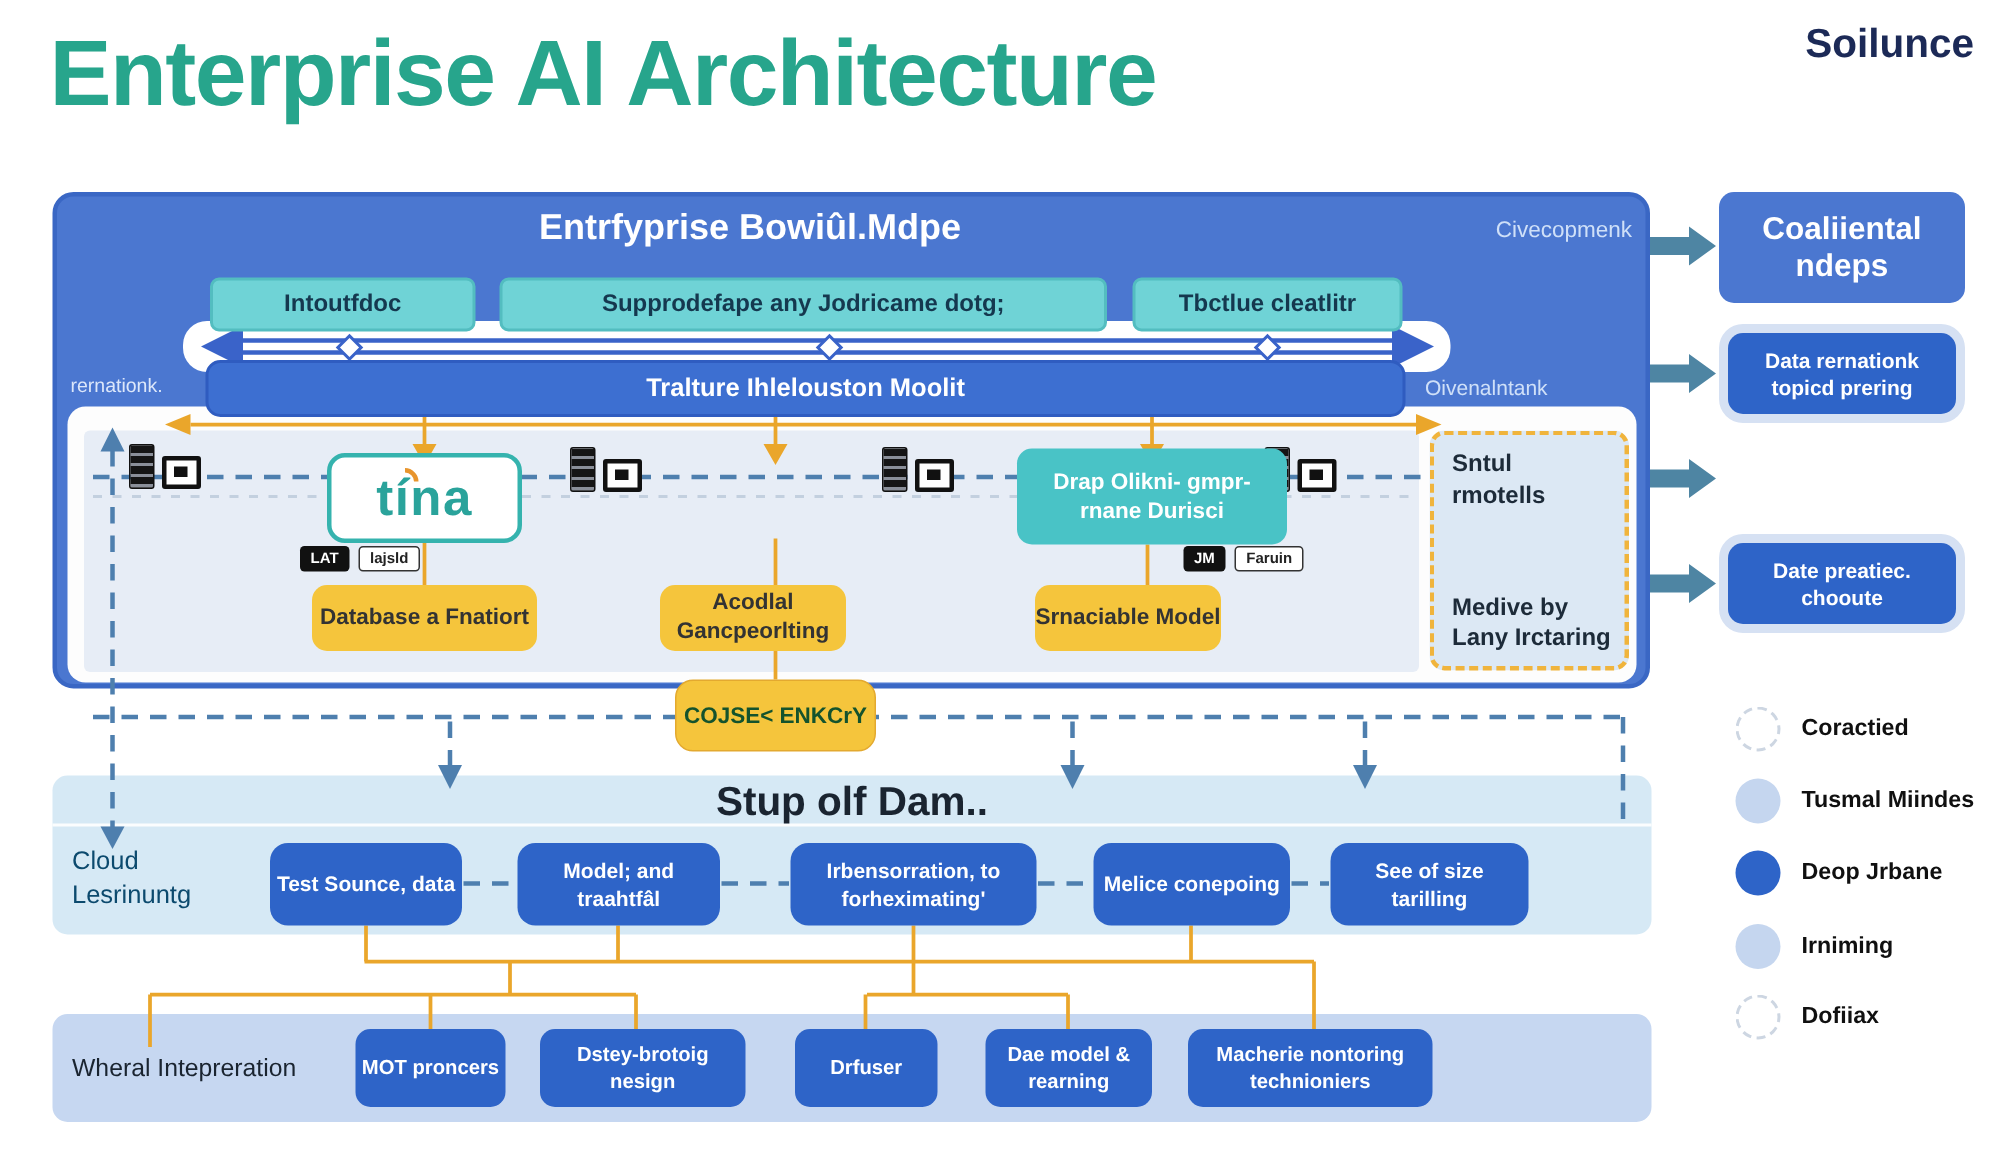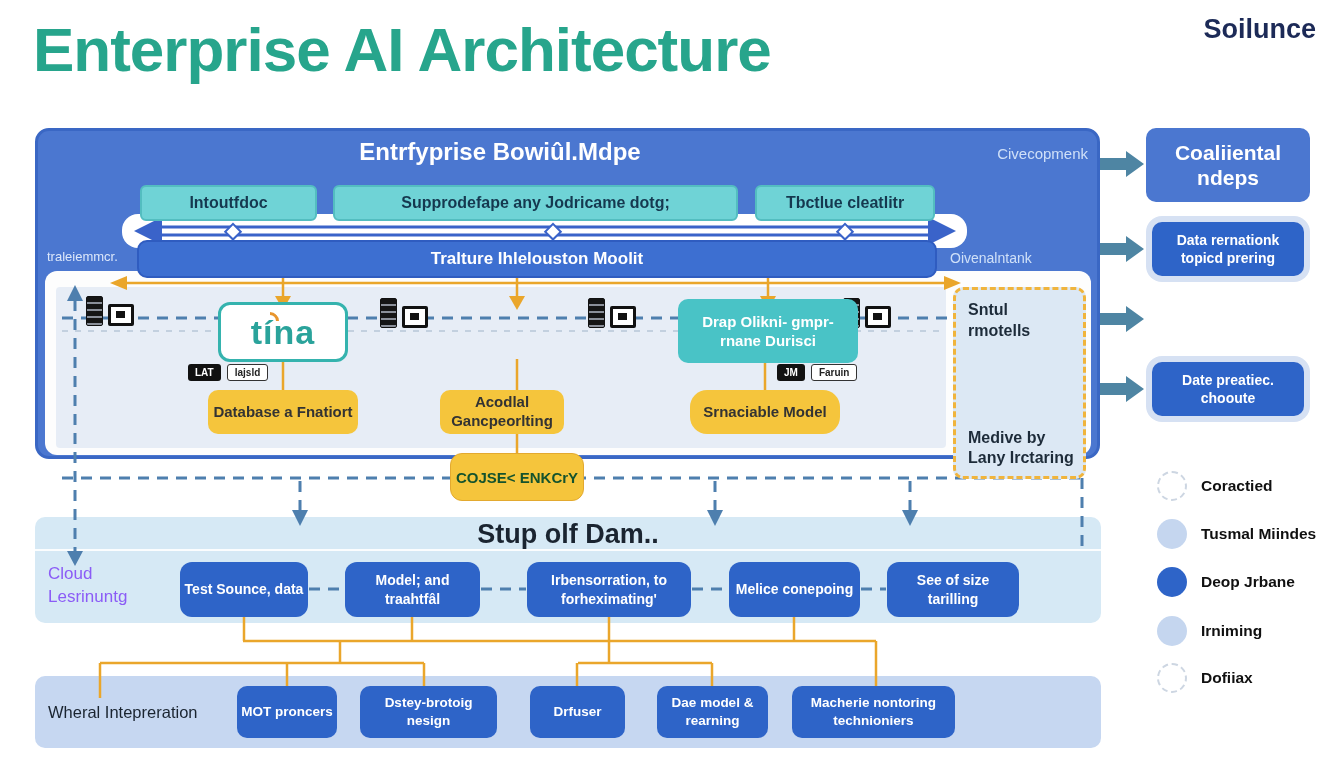--- a/index.html
+++ b/index.html
@@ -28,61 +28,61 @@
   .tt2{left:333px;width:405px;}
   .tt3{left:755px;width:180px;}
 
   .bus-bar{left:137px;top:240px;width:800px;height:38px;background:#3d6fd1;border:2px solid #2f5cc0;border-radius:10px;
            display:flex;align-items:center;justify-content:center;font-size:17px;color:#fff;font-weight:600;
            z-index:5;box-sizing:border-box;}
 
   .inner-area{left:45px;top:271px;width:1046px;height:184px;background:#fdfdfd;border-radius:12px;z-index:2;}
   .inner-panel{left:56px;top:287px;width:890px;height:161px;background:#e7edf6;border-radius:4px;z-index:2;}
 
-  .dashed-box{left:953px;top:287px;width:133px;height:192px;background:#dce8f4;border:3px dashed #f0b43c;
+  .dashed-box{left:953px;top:287px;width:133px;height:160px;background:#dce8f4;border:3px dashed #f0b43c;
               border-radius:10px;z-index:5;box-sizing:border-box;}
   .dashed-box .t1{position:absolute;left:12px;top:10px;font-size:16px;font-weight:600;color:#1d2b39;width:100px;line-height:1.3;}
   .dashed-box .t2{position:absolute;left:12px;bottom:8px;font-size:16px;font-weight:600;color:#1d2b39;width:110px;line-height:1.25;}
 
   .tina-box{left:218px;top:302px;width:130px;height:60px;background:#ffffff;border:3px solid #35b3ae;border-radius:12px;
             display:flex;align-items:center;justify-content:center;z-index:5;box-sizing:border-box;}
   .tina-text{font-size:34px;font-weight:700;color:#2aa39b;letter-spacing:1px;}
   .tina-accent{position:absolute;left:40px;top:7px;width:12px;height:12px;border:3px solid transparent;
                border-top-color:#e8952d;border-radius:50%;transform:rotate(45deg);}
 
   .teal-mid{position:absolute;background:#49c3c6;border-radius:10px;display:flex;align-items:center;justify-content:center;
             text-align:center;color:#ffffff;font-size:15px;font-weight:600;line-height:1.3;z-index:5;padding:4px;box-sizing:border-box;}
   .tm1{left:442px;top:302px;width:147px;height:57px;}
   .tm2{left:678px;top:299px;width:180px;height:64px;}
 
   .yellow-box{position:absolute;top:390px;height:44px;background:#f5c53c;border-radius:10px;display:flex;align-items:center;
               justify-content:center;text-align:center;color:#333;font-size:15px;font-weight:600;line-height:1.25;z-index:5;}
   .yb1{left:208px;width:150px;}
   .yb2{left:440px;width:124px;}
-  .yb3{left:690px;width:150px;border-radius:17px;}
+  .yb3{left:690px;width:124px;}
 
   .pill-yellow{left:450px;top:453px;width:132px;height:46px;background:#f5c53c;border:1px solid #e3a92f;border-radius:12px;
                display:flex;align-items:center;justify-content:center;font-size:15px;font-weight:700;color:#14532d;z-index:5;}
 
   
   .devgroup{position:absolute;display:flex;gap:5px;align-items:flex-end;z-index:5;}
   .ic-server{width:15px;height:28px;border-radius:2px;background:repeating-linear-gradient(to bottom,#151515 0 5px,#8a8f99 5px 7px);border:1px solid #111;}
   .ic-screen{width:26px;height:22px;border:3px solid #111;background:#fff;border-radius:2px;position:relative;box-sizing:border-box;}
   .ic-screen::after{content:"";position:absolute;left:5px;top:4px;width:9px;height:7px;background:#111;}
 
   
   .chipgroup{position:absolute;display:flex;gap:6px;z-index:5;}
-  .chip-dark{background:#111;color:#fff;font-size:10px;font-weight:700;padding:3px 7px;border-radius:3px;}
+  .chip-dark{background:#111;color:#fff;font-size:10px;font-weight:700;padding:3px 7px;border-radius:3px;margin-left:12px;}
   .chip-light{background:#fff;color:#222;font-size:10px;font-weight:600;padding:2px 7px;border:1.5px solid #333;border-radius:3px;}
 
   
   .cloud-sec{left:35px;top:517px;width:1066px;height:106px;background:#d6e9f5;border-radius:10px;z-index:1;}
   .cloud-title{left:35px;top:519px;width:1066px;text-align:center;font-size:27px;font-weight:700;color:#1a2430;z-index:6;}
   .cloud-line{left:35px;top:549px;width:1066px;height:2px;background:#fbfdfe;z-index:2;}
-  .cloud-label{left:48px;top:563px;width:115px;font-size:17px;color:#8b5cf6;line-height:1.35;z-index:6;}
+  .cloud-label{left:48px;top:563px;width:115px;font-size:17px;color:#0c4a6e;line-height:1.35;z-index:6;}
 
   .blue-box{position:absolute;background:#2e64c8;border-radius:12px;display:flex;align-items:center;justify-content:center;
             text-align:center;color:#fff;font-size:14px;font-weight:600;line-height:1.3;z-index:5;padding:4px;box-sizing:border-box;}
   .cb{top:562px;height:55px;}
   .cb1{left:180px;width:128px;}
   .cb2{left:345px;width:135px;}
   .cb3{left:527px;width:164px;}
   .cb4{left:729px;width:131px;}
   .cb5{left:887px;width:132px;}
 
@@ -122,21 +122,21 @@
 <div id="canvas">
 
   <div class="abs page-title">Enterprise AI Architecture</div>
   <div class="abs logo">Soilunce</div>
 
   <div class="abs main-box"></div>
   <div class="abs white-band"></div>
   <div class="abs main-title">Entrfyprise Bowiûl.Mdpe</div>
   <div class="abs corner-top">Civecopmenk</div>
   <div class="abs corner-mid">Oivenalntank</div>
-  <div class="abs left-label">traleiemmcr.</div>
+  <div class="abs left-label">rernationk.</div>
 
   <div class="teal-top tt1">Intoutfdoc</div>
   <div class="teal-top tt2">Supprodefape any Jodricame dotg;</div>
   <div class="teal-top tt3">Tbctlue cleatlitr</div>
 
   <div class="abs bus-bar">Tralture Ihlelouston Moolit</div>
 
   <div class="abs inner-area"></div>
   <div class="abs inner-panel"></div>
 

